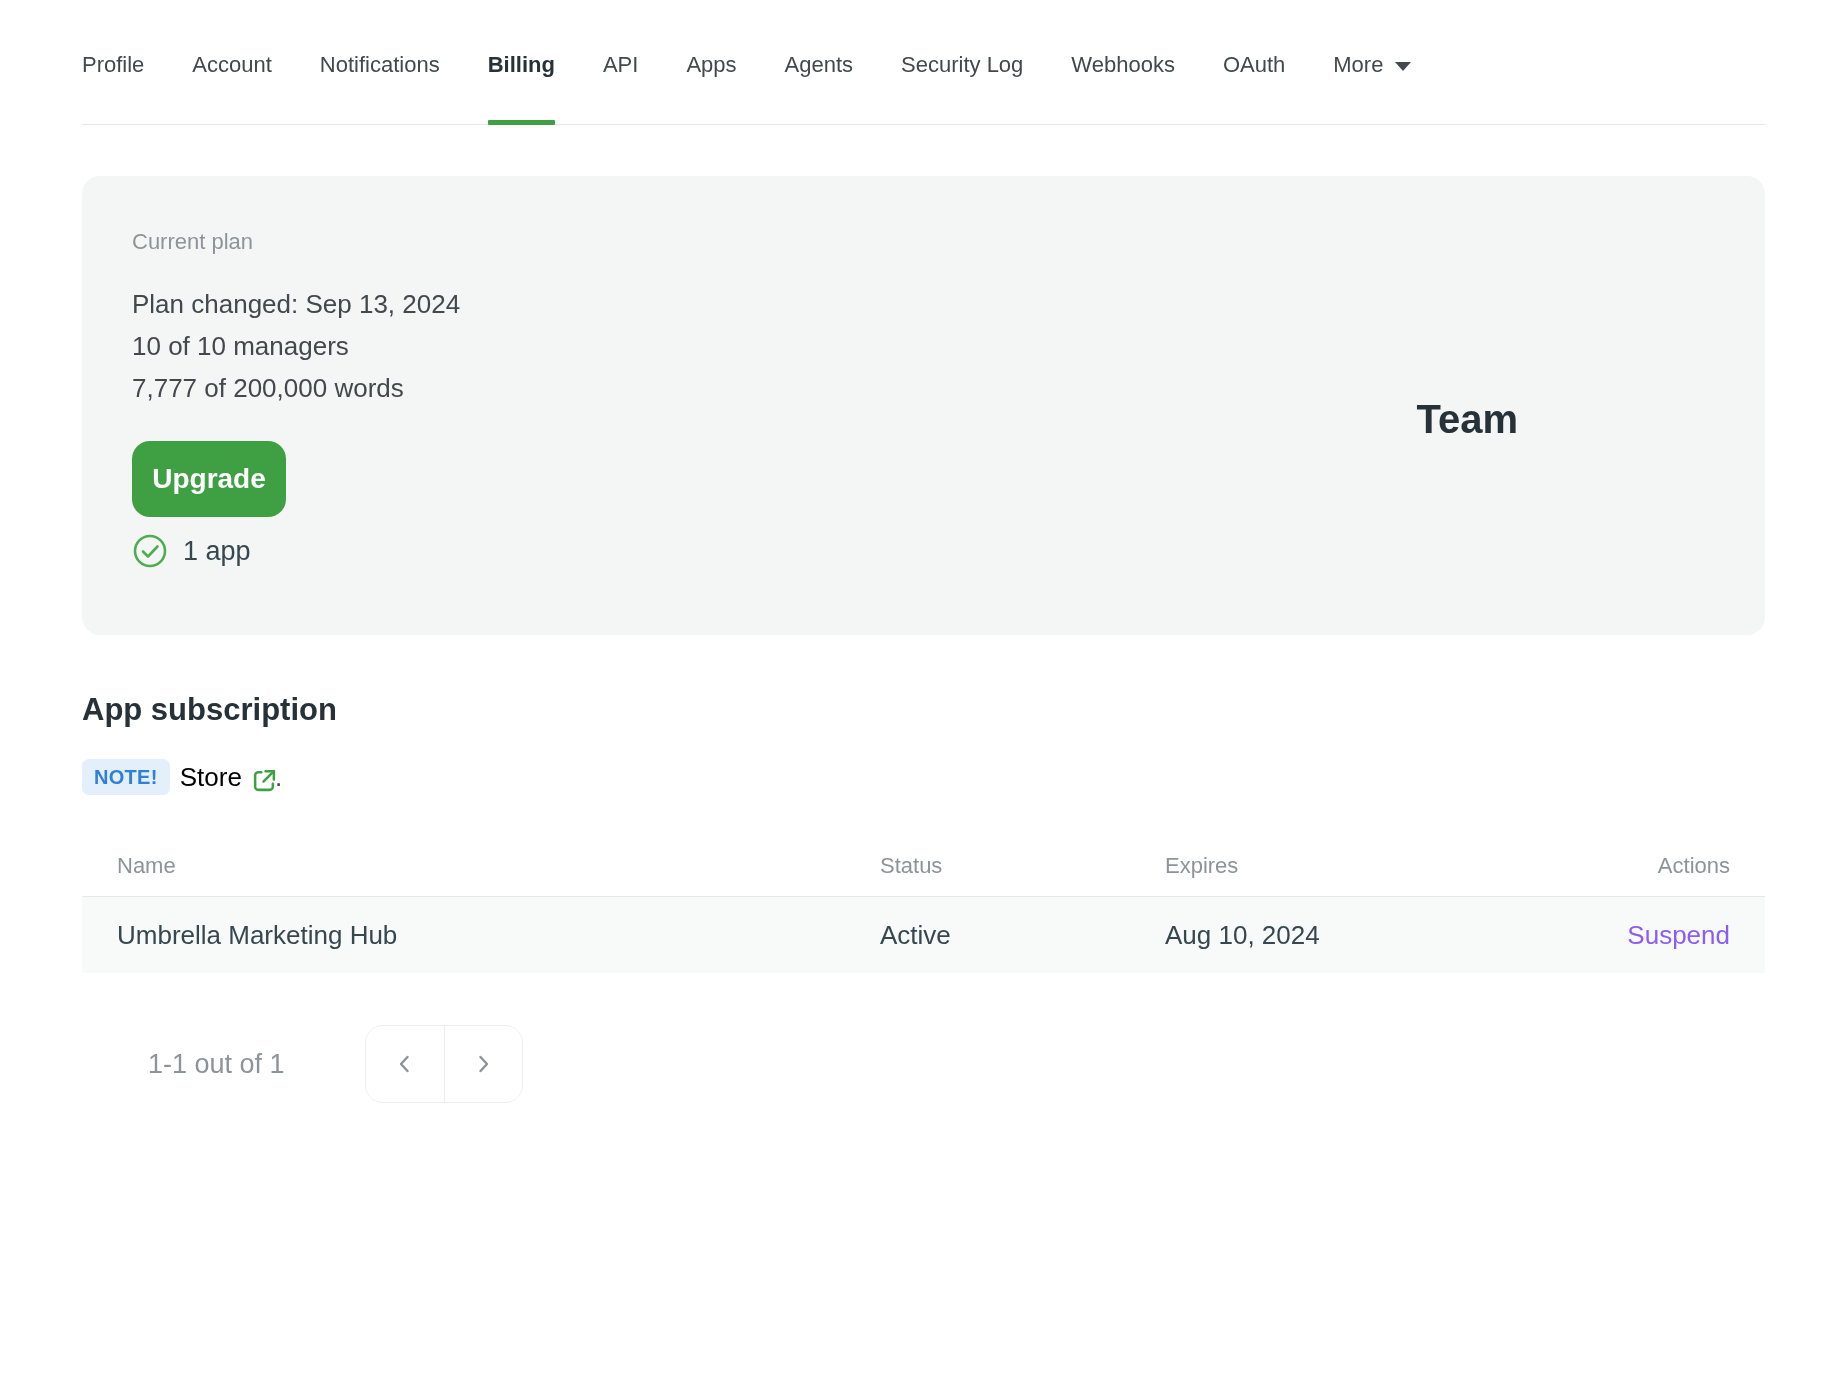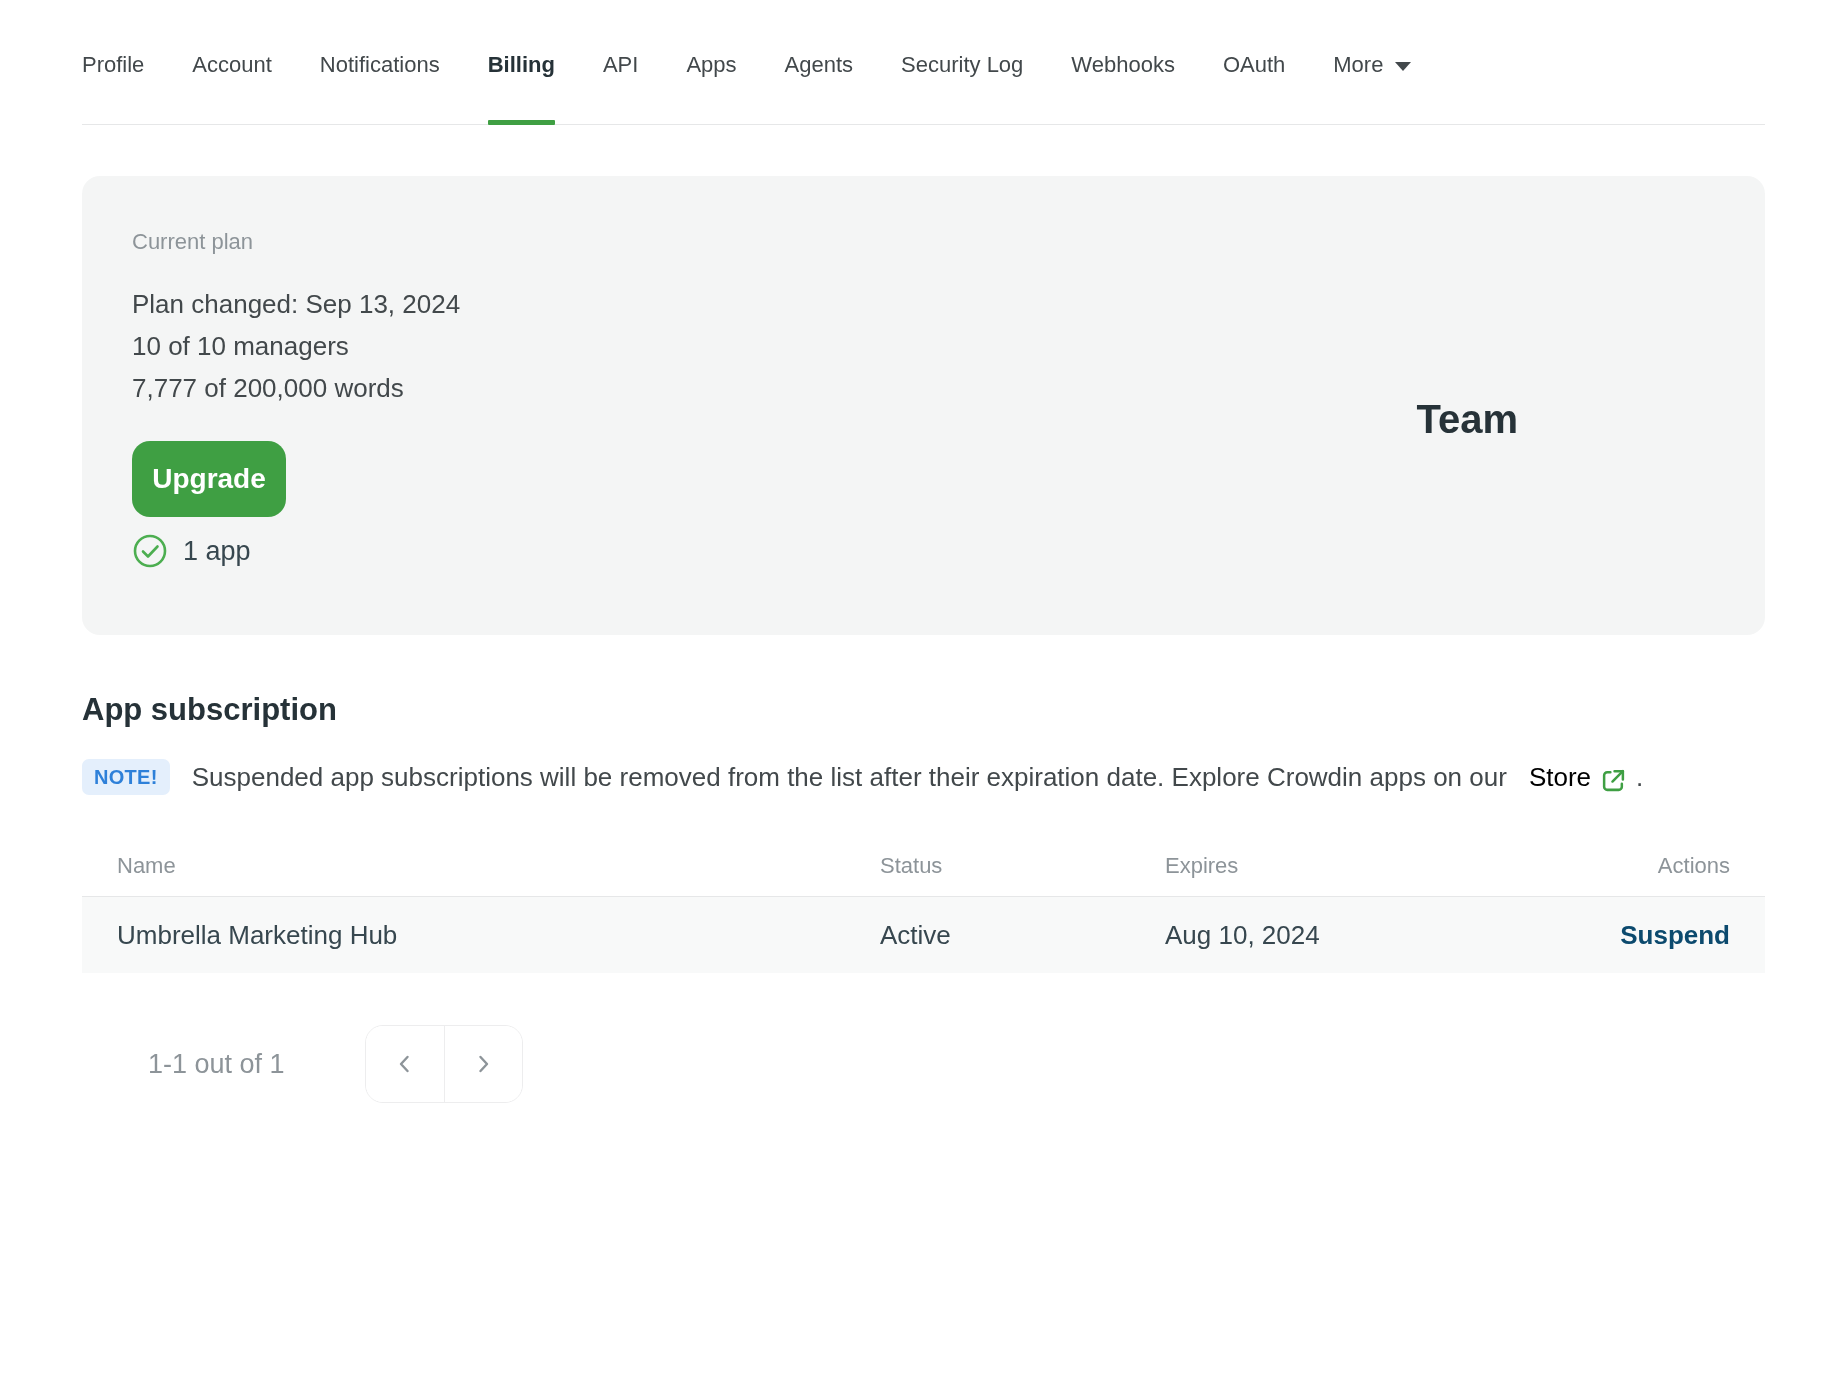--- a/index.html
+++ b/index.html
@@ -37,40 +37,40 @@
   .summary { display:flex; margin-top:56px; border-top:1px solid #e6e7e8;
     border-bottom:1px solid #e6e7e8; height:183px; }
   .summary-col { flex:1; text-align:center; padding-top:47px; }
   .summary-label { font-size:26px; color:#8d9499; }
   .summary-value { font-size:28px; font-weight:700; color:#37474f;
     margin-top:17px; }
 
   
   .section-title { margin-top:57px; font-size:31px; font-weight:700;
     color:#263238; }
-  .note-row { display:flex; align-items:center; gap:22px; margin-top:31px;
+  .note-row { display:flex; align-items:center; gap:10px; margin-top:31px;
     font-size:26px; color:#42484b; }
   .note-badge { background:#e4effc; color:#2e80d9; font-size:20px;
     font-weight:700; padding:7px 12px 6px; border-radius:7px;
     letter-spacing:.3px; flex:0 0 auto; }
   .note-text { white-space:nowrap; }
   .store-link { color:#000000; text-decoration:none; display:inline-flex;
     align-items:flex-end; gap:10px; cursor:pointer; }
 
   
   .tbl { margin-top:40px; }
   .tbl-head, .tbl-row { display:grid;
     grid-template-columns:763px 285px 1fr auto;
     align-items:center; padding:0 35px; }
   .tbl-head { height:62px; border-bottom:1px solid #e6e7e8;
     font-size:22px; color:#8d9499; }
   .tbl-head .col-actions { text-align:right; }
   .tbl-row { height:76px; background:#f8f9f9; font-size:26px;
     color:#37474f; }
-  .action-link { color:#0c4a6e; font-weight:700; text-align:right;
+  .action-link { color:#8b5cf6; font-weight:400; text-align:right;
     cursor:pointer; }
 
   
   .pager { display:flex; align-items:center; margin-top:52px;
     padding-left:66px; }
   .pager-label { font-size:27px; color:#8d9499; }
   .pager-btns { display:flex; margin-left:80px; border:1px solid #ededee;
     border-radius:18px; overflow:hidden; background:#ffffff; }
   .pager-btn { width:78px; height:76px; display:flex; align-items:center;
     justify-content:center; background:#ffffff; border:none; cursor:pointer; }
@@ -116,21 +116,20 @@
       <span>1 app</span>
     </div>
     <div class="plan-name">Team</div>
   </div>
 
 
   <div class="section-title">App subscription</div>
 
   <div class="note-row">
     <span class="note-badge">NOTE!</span>
-    <span class="note-text">Suspended app subscriptions will be removed from the list after their expiration date. Explore Crowdin apps on our</span>
     <span class="store-link">
       <span>Store</span>
       <span>
         <svg width="25" height="25" viewBox="0 0 24 24">
           <path d="M9 4 H6 a3 3 0 0 0 -3 3 v11 a3 3 0 0 0 3 3 h11 a3 3 0 0 0 3 -3 v-3" fill="none" stroke="#3f9f43" stroke-width="2.4" stroke-linecap="round"></path>
           <path d="M13 3 h8 v8" fill="none" stroke="#3f9f43" stroke-width="2.4" stroke-linecap="round" stroke-linejoin="round"></path>
           <path d="M21 3 L11 13" fill="none" stroke="#3f9f43" stroke-width="2.4" stroke-linecap="round"></path>
         </svg>
       </span>
     </span>

